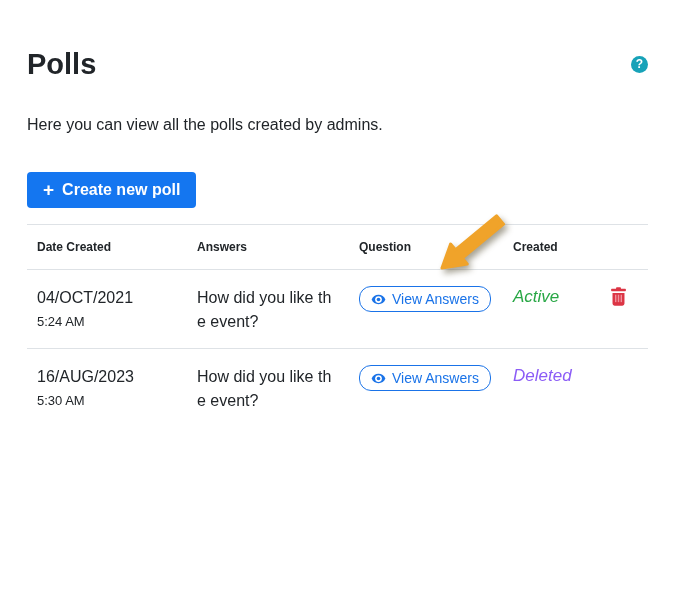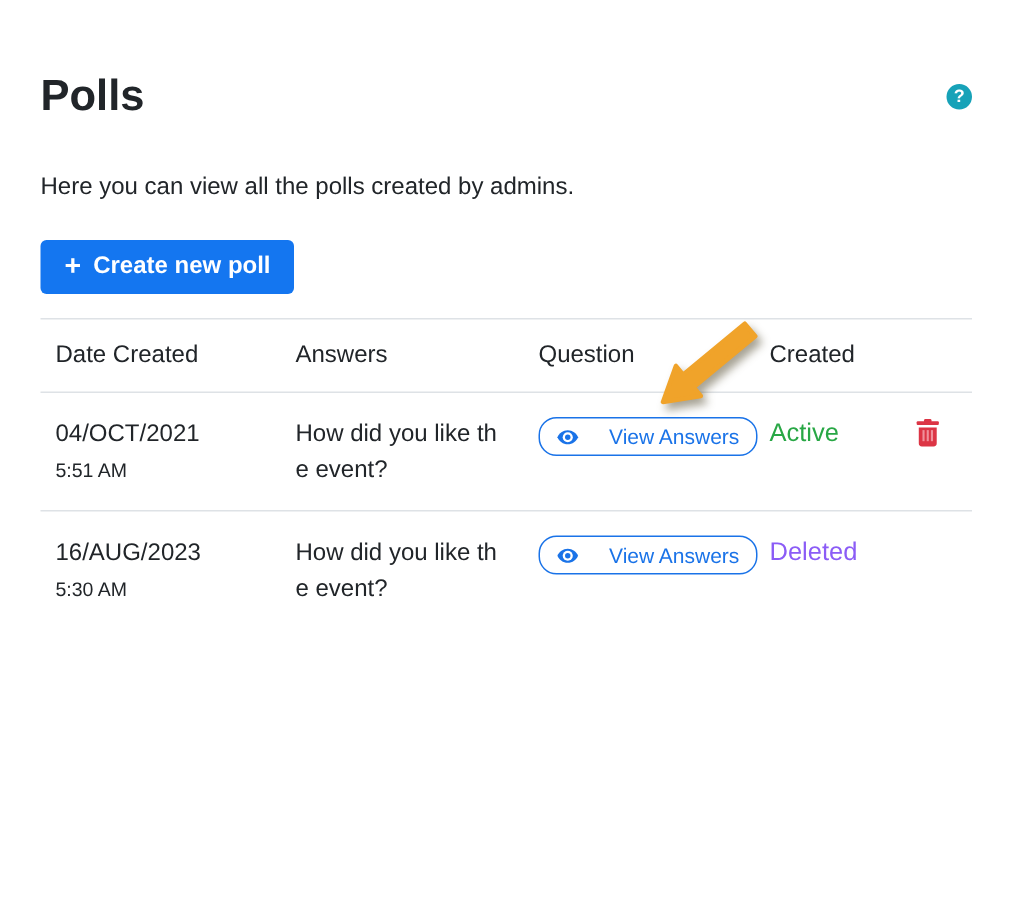--- a/index.html
+++ b/index.html
@@ -13,53 +13,53 @@
 
   .page-header { display: flex; justify-content: space-between; align-items: center; }
   .page-title { margin: 0; font-size: 29px; font-weight: 700; color: #212529; line-height: 1.15; }
   .help-icon {
     width: 17px; height: 17px; border-radius: 50%;
     background: #17a2b8; color: #ffffff;
     font-size: 12px; font-weight: bold; line-height: 17px; text-align: center;
     display: inline-block; cursor: pointer; user-select: none;
   }
 
-  .subtitle { margin: 35px 0 4px 0; font-size: 16px; color: #212529; }
+  .subtitle { margin: 35px 0 16px 0; font-size: 16px; color: #212529; }
 
   .create-btn {
     margin-top: 22px; height: 36px;
     background: #1476f0; color: #ffffff;
     border: none; border-radius: 4px;
     padding: 0 16px; font-family: inherit;
     font-size: 16px; font-weight: bold;
     display: inline-flex; align-items: center; gap: 8px;
     cursor: pointer;
   }
   .plus-glyph { font-size: 19px; font-weight: bold; line-height: 1; position: relative; top: -1px; }
 
   .table { margin-top: 16px; border-top: 1px solid #dee2e6; }
   .row { display: grid; grid-template-columns: 170px 162px 154px 1fr; }
   .thead { border-bottom: 1px solid #dee2e6; }
-  .thead .c { padding: 15px 0; font-size: 16px; font-weight: normal; color: #212529; }
+  .thead .c { padding: 15px 0; font-size: 12px; font-weight: bold; color: #212529; }
   .body-row .c { padding: 16px 0 14px 0; font-size: 16px; }
   .body-row.bordered { border-bottom: 1px solid #dee2e6; }
   .c1 { padding-left: 10px !important; }
 
   .cell-line { line-height: 24px; }
   .time-line { line-height: 24px; font-size: 13px; }
 
   .view-btn {
     background: #ffffff; color: #1a73e8;
     border: 1px solid #1a73e8; border-radius: 12px;
     padding: 4px 11px; font-family: inherit; font-size: 14px;
-    display: inline-flex; align-items: center; gap: 20px;
+    display: inline-flex; align-items: center; gap: 6px;
     cursor: pointer;
   }
 
-  .c4 { display: flex; justify-content: space-between; align-items: flex-start; padding-right: 21px !important; }
+  .c4 { display: flex; justify-content: space-between; align-items: flex-start; padding-right: 21px !important; font-style: italic; }
   .status { font-size: 17px; line-height: 22px; }
   .status-active { color: #28a745; }
   .status-deleted { color: #8b5cf6; }
   .trash-btn { background: none; border: none; padding: 0; margin-top: 1px; cursor: pointer; }
 
   .annotation-arrow {
     position: absolute; left: 430px; top: 212px;
     filter: drop-shadow(3px 4px 3px rgba(60, 50, 20, 0.45));
     pointer-events: none;
   }
@@ -86,21 +86,21 @@
     <div class="row thead">
       <div class="c c1">Date Created</div>
       <div class="c">Answers</div>
       <div class="c">Question</div>
       <div class="c">Created</div>
     </div>
 
     <div class="row body-row bordered">
       <div class="c c1">
         <div class="cell-line">04/OCT/2021</div>
-        <div class="time-line">5:51 AM</div>
+        <div class="time-line">5:24 AM</div>
       </div>
       <div class="c">
         <div class="cell-line">How did you like th</div>
         <div class="cell-line">e event?</div>
       </div>
       <div class="c">
         <button class="view-btn">
           <span style="display:inline-flex;">
             <svg viewBox="0 0 24 24" width="15" height="15" aria-hidden="true">
               <path fill="#1a73e8" d="M12 4.5C7 4.5 2.7 7.6 1 12c1.7 4.4 6 7.5 11 7.5s9.3-3.1 11-7.5c-1.7-4.4-6-7.5-11-7.5z"></path>

